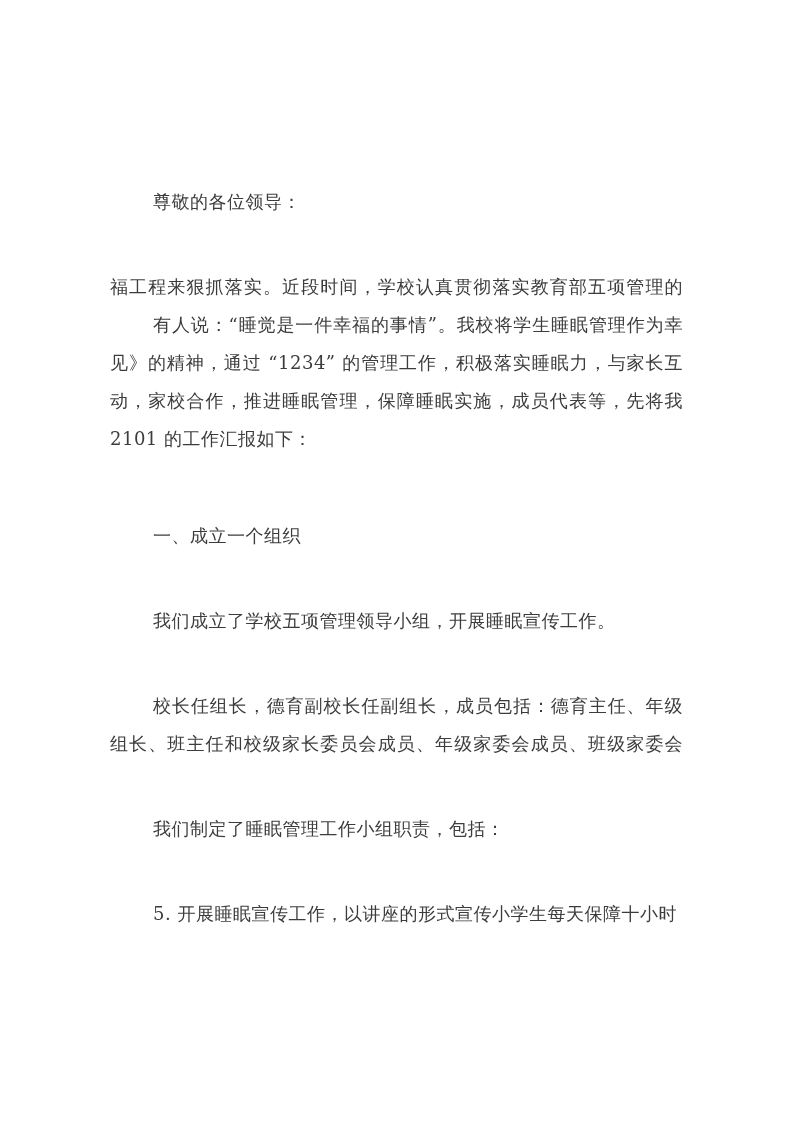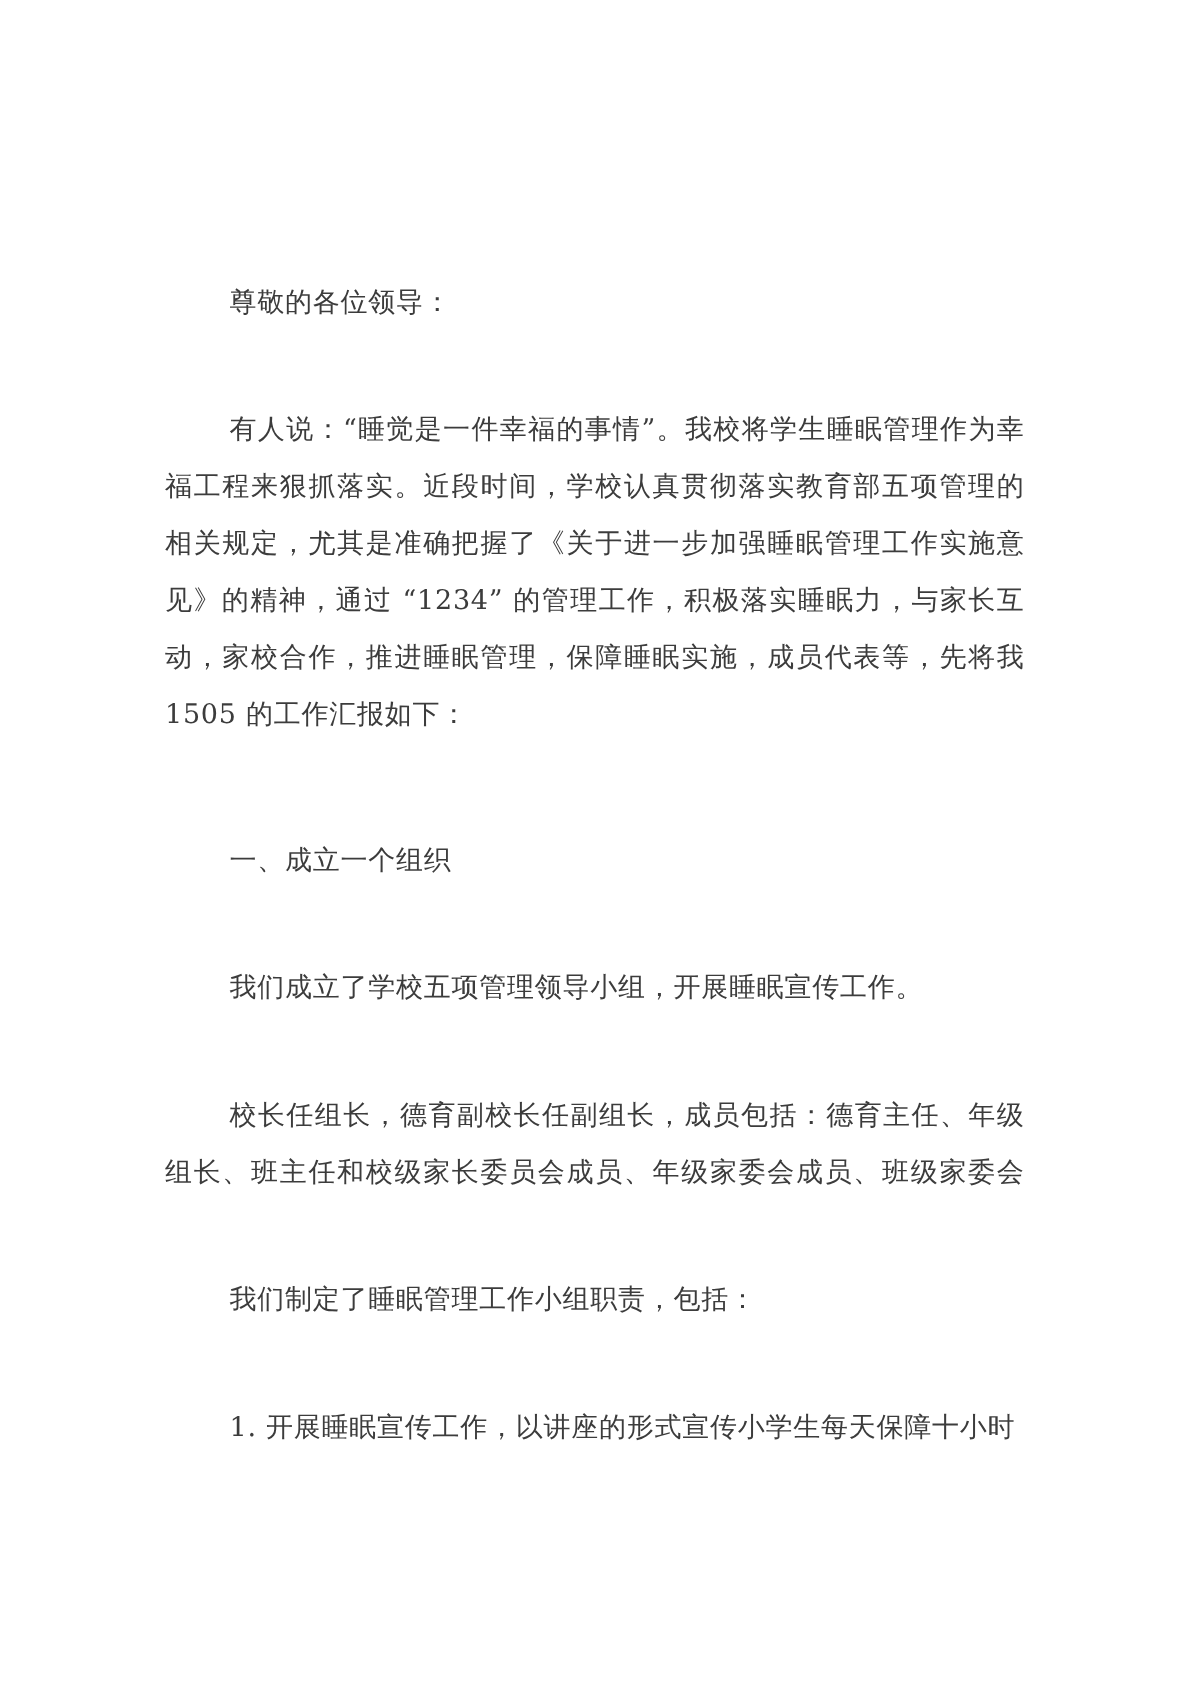--- a/index.html
+++ b/index.html
@@ -52,37 +52,36 @@
 </style>
 </head>
 <body>
 
 <main class="page" style="background: rgb(255, 255, 255); color: rgb(60, 60, 60);">
   <section id="doc-body">
       <div class="paragraph">
         <div class="line first">尊敬的各位领导：</div>
       </div>
       <div class="paragraph extra-gap">
+        <div class="line stretch">福工程来狠抓落实。近段时间，学校认真贯彻落实教育部五项管理的</div>
         <div class="line first stretch">有人说：“睡觉是一件幸福的事情”。我校将学生睡眠管理作为幸</div>
-        <div class="line stretch">福工程来狠抓落实。近段时间，学校认真贯彻落实教育部五项管理的</div>
-        <div class="line stretch">相关规定，尤其是准确把握了《关于进一步加强睡眠管理工作实施意</div>
         <div class="line stretch">见》的精神，通过 “1234” 的管理工作，积极落实睡眠力，与家长互</div>
         <div class="line stretch">动，家校合作，推进睡眠管理，保障睡眠实施，成员代表等，先将我们</div>
-        <div class="line">1505 的工作汇报如下：</div>
+        <div class="line">2101 的工作汇报如下：</div>
       </div>
       <div class="paragraph">
         <div class="line first">一、成立一个组织</div>
       </div>
       <div class="paragraph">
         <div class="line first">我们成立了学校五项管理领导小组，开展睡眠宣传工作。</div>
       </div>
       <div class="paragraph">
         <div class="line first stretch">校长任组长，德育副校长任副组长，成员包括：德育主任、年级</div>
         <div class="line stretch">组长、班主任和校级家长委员会成员、年级家委会成员、班级家委会</div>
       </div>
       <div class="paragraph">
         <div class="line first">我们制定了睡眠管理工作小组职责，包括：</div>
       </div>
       <div class="paragraph">
-        <div class="line first">1. 开展睡眠宣传工作，以讲座的形式宣传小学生每天保障十小时</div>
+        <div class="line first">5. 开展睡眠宣传工作，以讲座的形式宣传小学生每天保障十小时</div>
       </div>
     </section>
 </main>
 
 </body></html>

